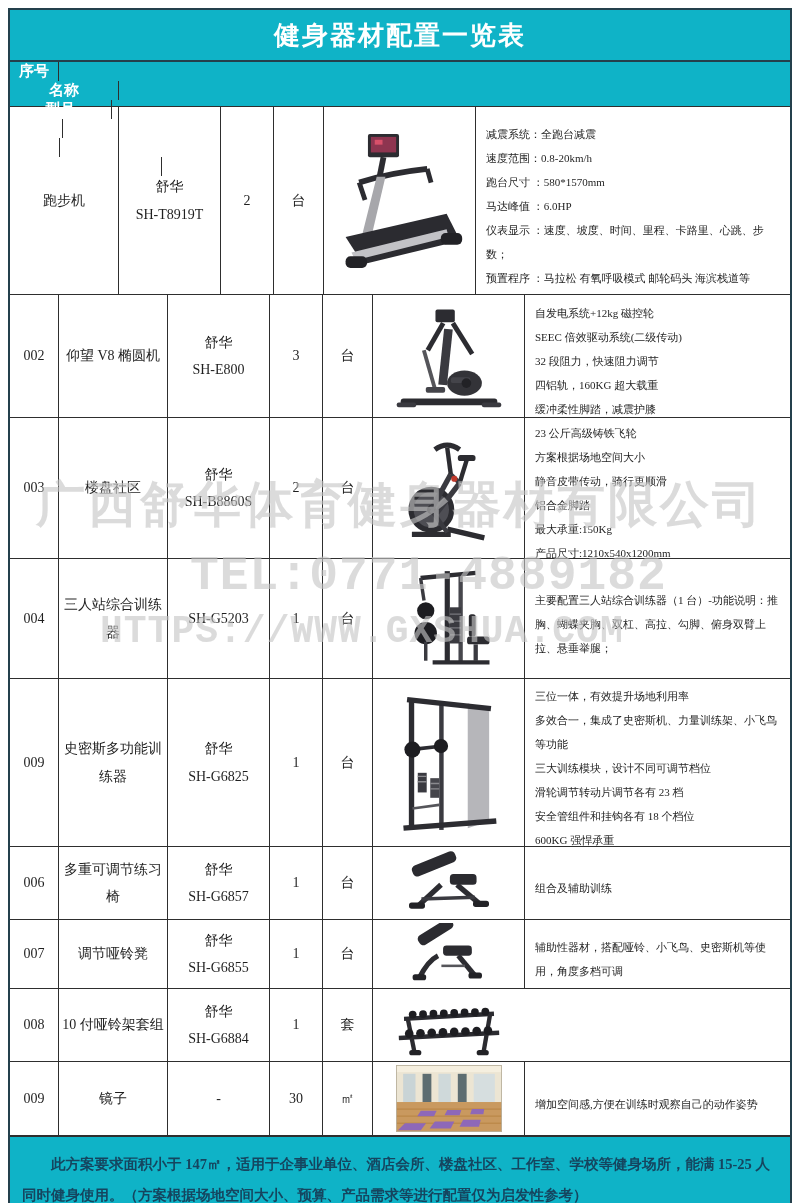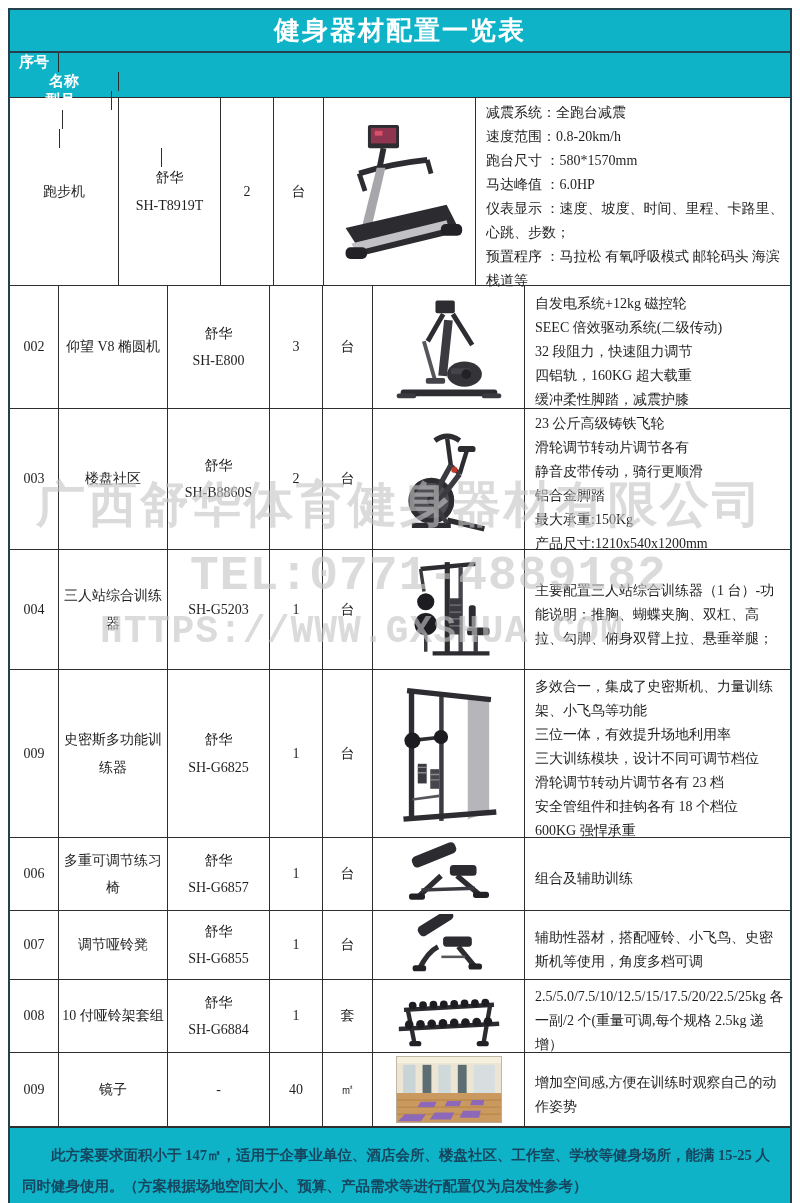--- a/index.html
+++ b/index.html
@@ -3,34 +3,34 @@
 <meta charset="utf-8">
 <style>
   :root{
     --teal:#0fb3c7; --border:#24404c; --grid:#2e2e2e;
     --text:#1f1f1f; --headertext:#ffffff; --footertext:#15455f; --watermark:#c6c6c6;
   }
   *{box-sizing:border-box;margin:0;padding:0}
   html,body{width:800px;height:1203px;background:#ffffff;overflow:hidden;
     font-family:"Liberation Serif","DejaVu Serif",serif;color:var(--text);}
   .sheet{position:absolute;left:8px;top:8px;width:784px;border:2px solid var(--border);background:#fff;}
-  .titlebar{height:43px;background:var(--teal);border-bottom:2px solid var(--border);
+  .titlebar{height:52px;background:var(--teal);border-bottom:2px solid var(--border);
     display:flex;align-items:center;justify-content:center;color:var(--headertext);
     font-size:26px;font-weight:bold;letter-spacing:2px;}
   .hrow{display:flex;height:45px;background:var(--teal);border-bottom:1px solid var(--grid);flex-direction:column;}
   .hcell{display:flex;align-items:center;justify-content:center;color:var(--headertext);
     font-weight:bold;font-size:15px;border-right:1px solid var(--grid);}
   .hcell:last-child{border-right:none}
   .c0{width:49px}.c1{width:109px}.c2{width:102px}.c3{width:53px}.c4{width:50px}.c5{width:152px}.c6{width:265px;flex:1}
   .trow{display:flex;border-bottom:1px solid var(--grid);background:#fff;}
   .tcell{border-right:1px solid var(--grid);display:flex;flex-direction:column;
     align-items:center;justify-content:center;text-align:center;font-size:14px;line-height:1.95;padding:2px;}
   .tcell:last-child{border-right:none}
   .tcell.remarks{align-items:flex-start;justify-content:center;text-align:left;
-    padding:16px 6px 6px 10px;font-size:14px;line-height:24px;}
+    padding:16px 6px 6px 10px;font-size:11px;line-height:24px;}
   .tcell.imgcell{padding:3px}
   .r1{height:188px}.r2{height:123px}.r3{height:141px}.r4{height:120px}.r5{height:168px}
   .r6{height:73px}.r7{height:69px}.r8{height:73px}.r9{height:74px}
   .imgbox{display:flex;align-items:center;justify-content:center;width:100%;height:100%;}
   .imgbox svg{max-width:142px;max-height:100%;}
   .footerbar{background:var(--teal);border-top:1px solid var(--grid);padding:12px 14px 12px 12px;
     color:var(--footertext);font-weight:bold;font-size:14.5px;line-height:31px;}
   .footerbar p{text-indent:2em}
   .wmlayer{position:absolute;left:0;top:0;width:800px;height:1203px;pointer-events:none;z-index:5;}
   .wm{position:absolute;color:var(--watermark);opacity:.62;font-weight:bold;white-space:nowrap;
@@ -169,21 +169,21 @@
       <path d="M62 52 L72 62" stroke="#3a3a40" stroke-width="5"></path>
       <circle cx="66" cy="57" r="3.5" fill="#c0392b"></circle>
       <path d="M18 120 L62 120" stroke="#2c2c31" stroke-width="6"></path>
       <path d="M58 114 L100 124" stroke="#2c2c31" stroke-width="6"></path>
       <path d="M40 92 L58 118" stroke="#3a3a40" stroke-width="5"></path>
     </svg>
           </div>
         </div>
         <div class="tcell c6 remarks">
           <div>23 公斤高级铸铁飞轮</div>
-          <div>滑轮调节转动片调节各有</div>
+          <div>方案根据场地空间大小</div>
           <div>静音皮带传动，骑行更顺滑</div>
           <div>铝合金脚踏</div>
           <div>最大承重:150Kg</div>
           <div>产品尺寸:1210x540x1200mm</div>
         </div>
       </div>
       <div class="trow r4">
         <div class="tcell c0">
           <div>004</div>
         </div>
@@ -251,22 +251,22 @@
       <circle cx="56" cy="66" r="8" fill="#1d1d21"></circle>
       <rect x="30" y="96" width="10" height="22" fill="#3a3a40"></rect>
       <rect x="44" y="102" width="10" height="22" fill="#46464c"></rect>
       <path d="M30 100 h10 M30 106 h10 M44 108 h10 M44 114 h10" stroke="#8a8a8e" stroke-width="1.5"></path>
       <path d="M14 158 L118 150" stroke="#2c2c31" stroke-width="6"></path>
       <path d="M24 136 L54 132" stroke="#55555a" stroke-width="3"></path>
     </svg>
           </div>
         </div>
         <div class="tcell c6 remarks">
+          <div>三位一体，有效提升场地利用率</div>
           <div>多效合一，集成了史密斯机、力量训练架、小飞鸟等功能</div>
-          <div>三位一体，有效提升场地利用率</div>
           <div>三大训练模块，设计不同可调节档位</div>
           <div>滑轮调节转动片调节各有 23 档</div>
           <div>安全管组件和挂钩各有 18 个档位</div>
           <div>600KG 强悍承重</div>
         </div>
       </div>
       <div class="trow r6">
         <div class="tcell c0">
           <div>006</div>
         </div>
@@ -374,36 +374,33 @@
                 <circle cx="78" cy="45" r="5"></circle>
                 <circle cx="91" cy="44.5" r="5"></circle>
         <circle cx="104" cy="44" r="5"></circle>
                 <circle cx="117" cy="43.5" r="5"></circle>
       </g>
       <rect x="26" y="66" width="14" height="6" rx="3" fill="#222226"></rect>
       <rect x="104" y="66" width="14" height="6" rx="3" fill="#222226"></rect>
     </svg>
           </div>
         </div>
-        <div class="tcell c6 remarks">
-          <div>2.5/5.0/7.5/10/12.5/15/17.5/20/22.5/25kg 各一副/2 个(重量可调,每个规格 2.5kg 递增）</div>
-        </div>
       </div>
       <div class="trow r9">
         <div class="tcell c0">
           <div>009</div>
         </div>
         <div class="tcell c1">
           <div>镜子</div>
         </div>
         <div class="tcell c2">
           <div>-</div>
         </div>
         <div class="tcell c3">
-          <div>40</div>
+          <div>30</div>
         </div>
         <div class="tcell c4">
           <div>㎡</div>
         </div>
         <div class="tcell c5 imgcell">
           <div class="imgbox">
             <svg width="108" height="68" viewBox="0 0 120 76">
       <rect x="0" y="0" width="120" height="76" fill="#ece5d3"></rect>
       <rect x="0" y="0" width="120" height="8" fill="#f5efdf"></rect>
       <rect x="8" y="10" width="14" height="32" fill="#c9d4d6"></rect>

